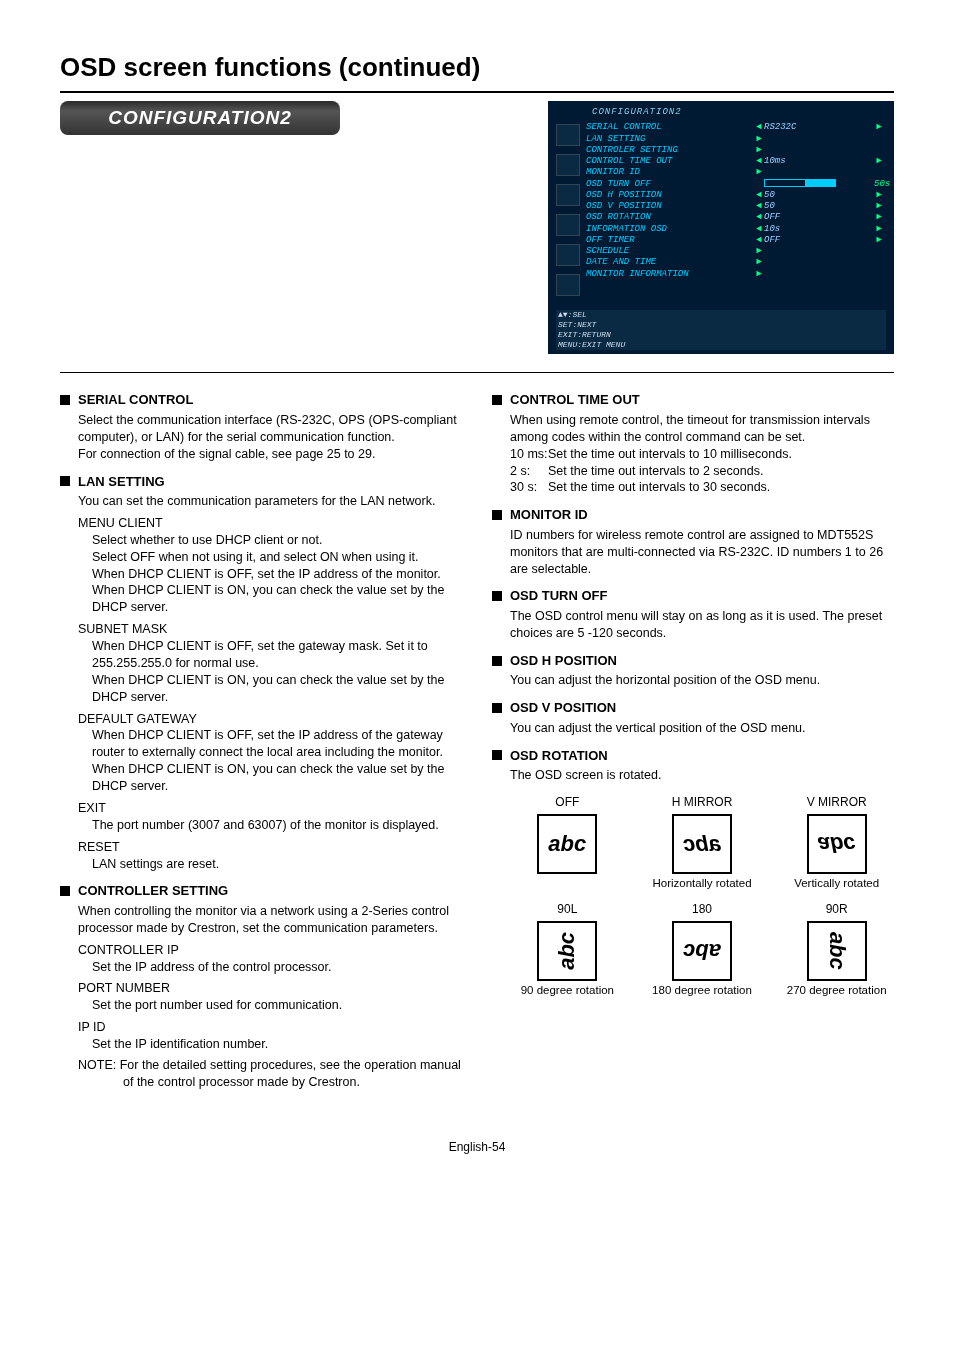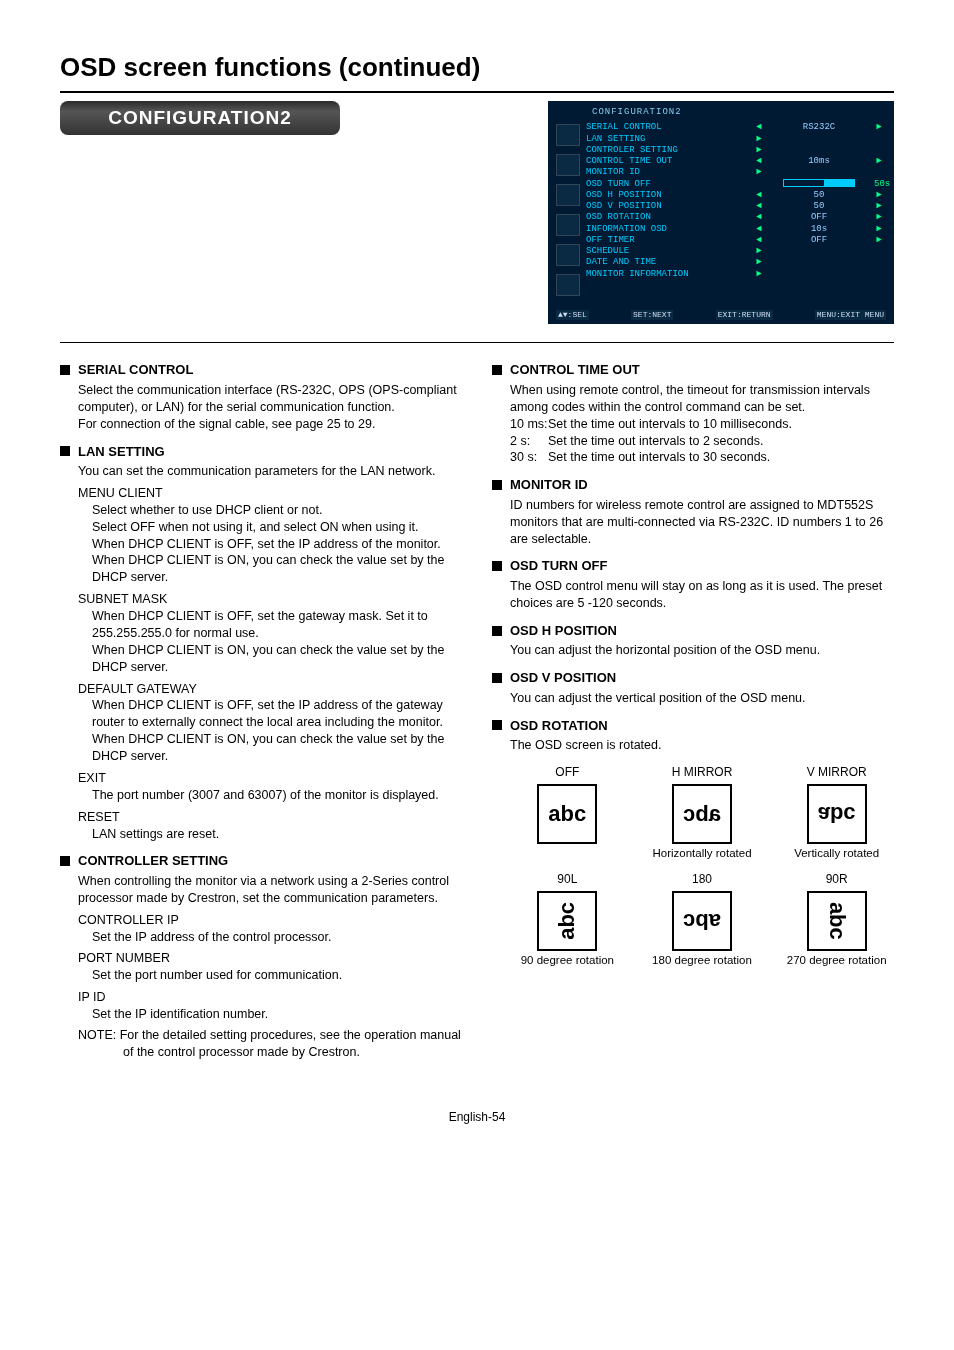--- a/index.html
+++ b/index.html
@@ -12,64 +12,64 @@
     line-height: 1.35;
   }
   h1.page-title {
     font-size: 26px;
     font-weight: bold;
     margin: 0 0 8px 0;
     border-bottom: 2px solid #000;
     padding-bottom: 6px;
   }
 
-  .top-row { display:flex; gap:30px; align-items:flex-start; margin-bottom:10px;}
+  .top-row { display:flex; gap:30px; align-items:flex-start; margin-bottom:10px;font-style:italic;}
   .section-header {
     width:280px; height:34px; border-radius:8px;
     background: linear-gradient(#2a2a2a,#555 30%,#333);
     color:#fff; font-weight:bold; font-size:19px;
     display:flex; align-items:center; justify-content:center;
     letter-spacing:1px;
   }
   .osd-shot {
     width:330px; background:#001a33; padding:6px 8px 4px 8px;
     color:#0cf; font-family:"Courier New",monospace; font-size:9px;
     line-height:1.25; position:relative;
   }
   .osd-title { color:#8ce; letter-spacing:1px; margin-bottom:4px; padding-left:36px;}
   .osd-body { display:flex; }
   .osd-icons { width:30px; display:flex; flex-direction:column; gap:8px; padding-top:2px;}
   .osd-icons div { width:22px; height:20px; border:1px solid #345; background:#0a2a44; }
   .osd-rows { flex:1; }
   .osd-row { display:flex; justify-content:space-between; padding-right:2px;}
   .osd-row .lbl { color:#0cf; white-space:nowrap; flex:1;}
-  .osd-row .mid { color:#9cf; width:110px; text-align:center;}
+  .osd-row .mid { color:#9cf; width:110px; text-align:left;}
   .osd-row .arrow { color:#0f8; width:10px; text-align:center;}
   .osd-bar { display:inline-block; width:70px; height:6px; border:1px solid #0cf; position:relative; vertical-align:middle;}
   .osd-bar::after{content:""; position:absolute; right:0; top:0; bottom:0; width:30px; background:#0cf;}
-  .osd-footer { display:flex; justify-content:space-between; color:#cde; margin-top:14px; font-size:8px;}
+  .osd-footer { display:flex; justify-content:space-between; color:#cde; margin-top:14px; font-size:8px;flex-direction:column;}
   .osd-footer span { background:#0a2a44; padding:0 2px;}
 
   hr.sep { border:0; border-top:1px solid #000; margin:18px 0;}
 
   .cols { display:flex; gap:30px; }
   .col { flex:1; }
   .item { margin-bottom:10px; }
   .item-h { display:flex; align-items:center; gap:8px; margin-bottom:3px;}
   .sq { width:10px; height:10px; background:#000; flex:none;}
   .item-title { font-weight:bold; font-size:13px;}
   .body { padding-left:18px; font-size:12.5px;}
   .sub { margin-top:2px;}
   .subh { font-size:12.5px; margin-top:5px;}
   .subb { padding-left:14px; font-size:12.5px;}
   .note { padding-left:45px; text-indent:-45px; font-size:12.5px;}
 
   .rot-grid { display:grid; grid-template-columns:repeat(3,1fr); gap:10px 20px; margin-top:10px; text-align:center; font-size:12px;}
   .rot-cell .cap { margin-bottom:4px;}
-  .rot-box { width:56px; height:56px; border:2px solid #000; margin:0 auto; display:flex; align-items:center; justify-content:center; font-weight:bold; font-size:22px;}
+  .rot-box { width:56px; height:56px; border:2px solid #000; margin:0 auto; display:flex; align-items:center; justify-content:center; font-weight:bold; font-size:22px;font-style:italic;}
   .rot-box span { display:inline-block; }
   .hmir { transform:scaleX(-1);}
   .vmir { transform:scaleY(-1);}
   .r90l { transform:rotate(-90deg);}
   .r180 { transform:rotate(180deg);}
   .r90r { transform:rotate(90deg);}
   .subcap { font-size:11.5px; margin-top:3px; line-height:1.2;}
 
   .page-num { text-align:center; font-size:12px; margin-top:38px;}
   .tl-row { display:flex;}

